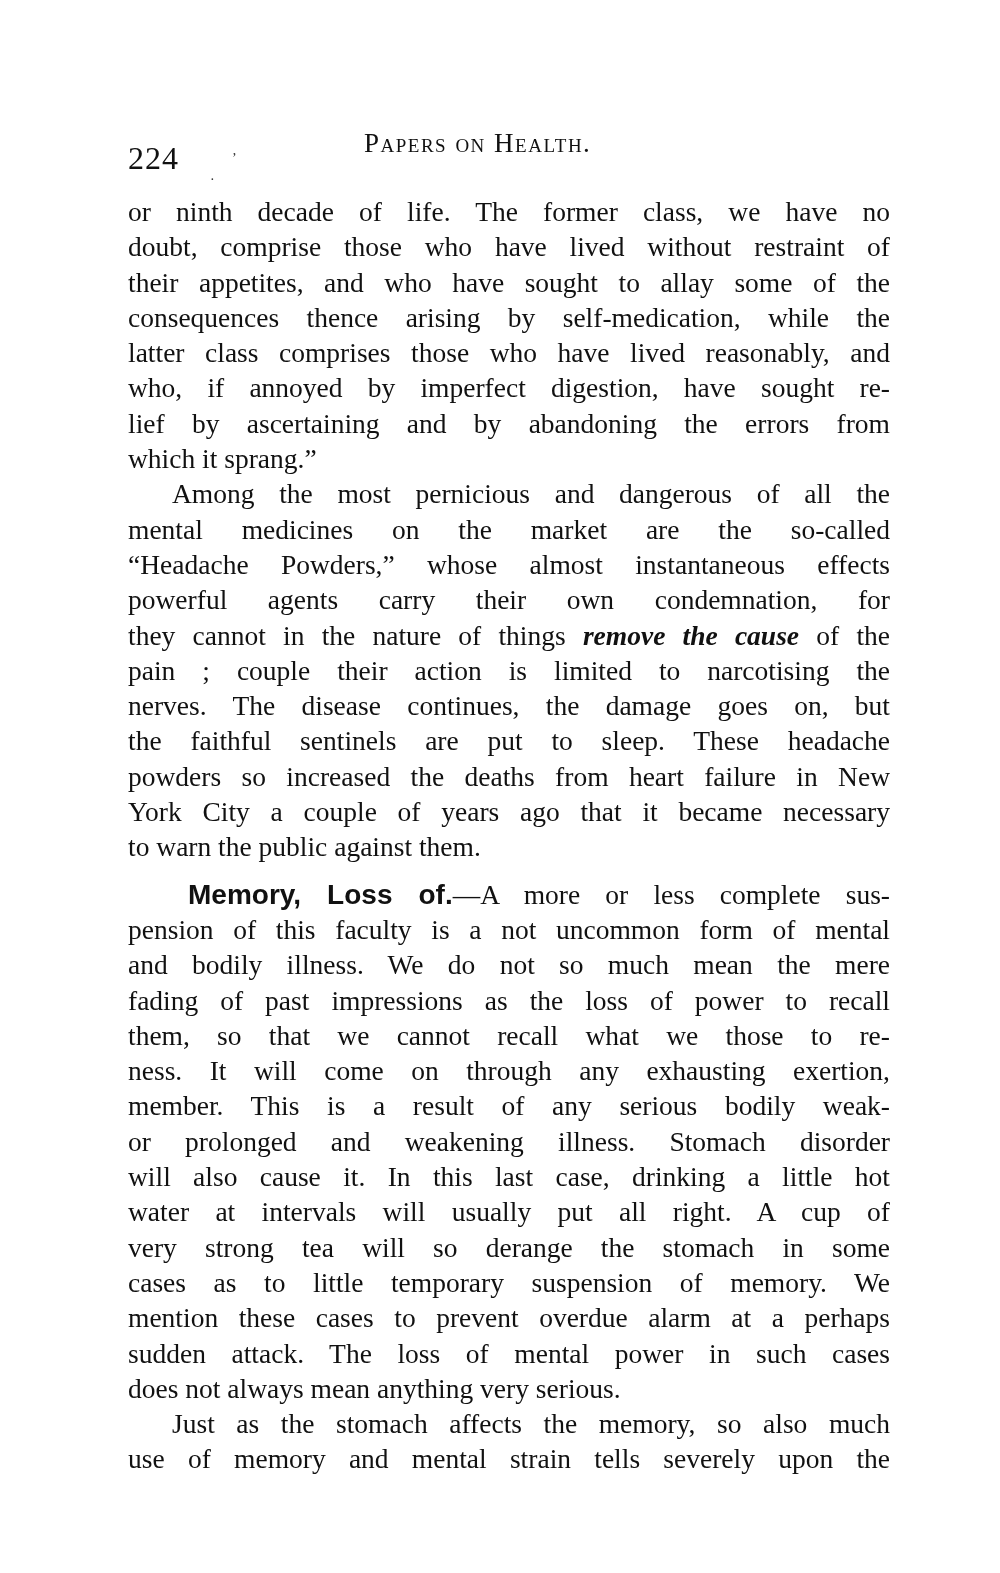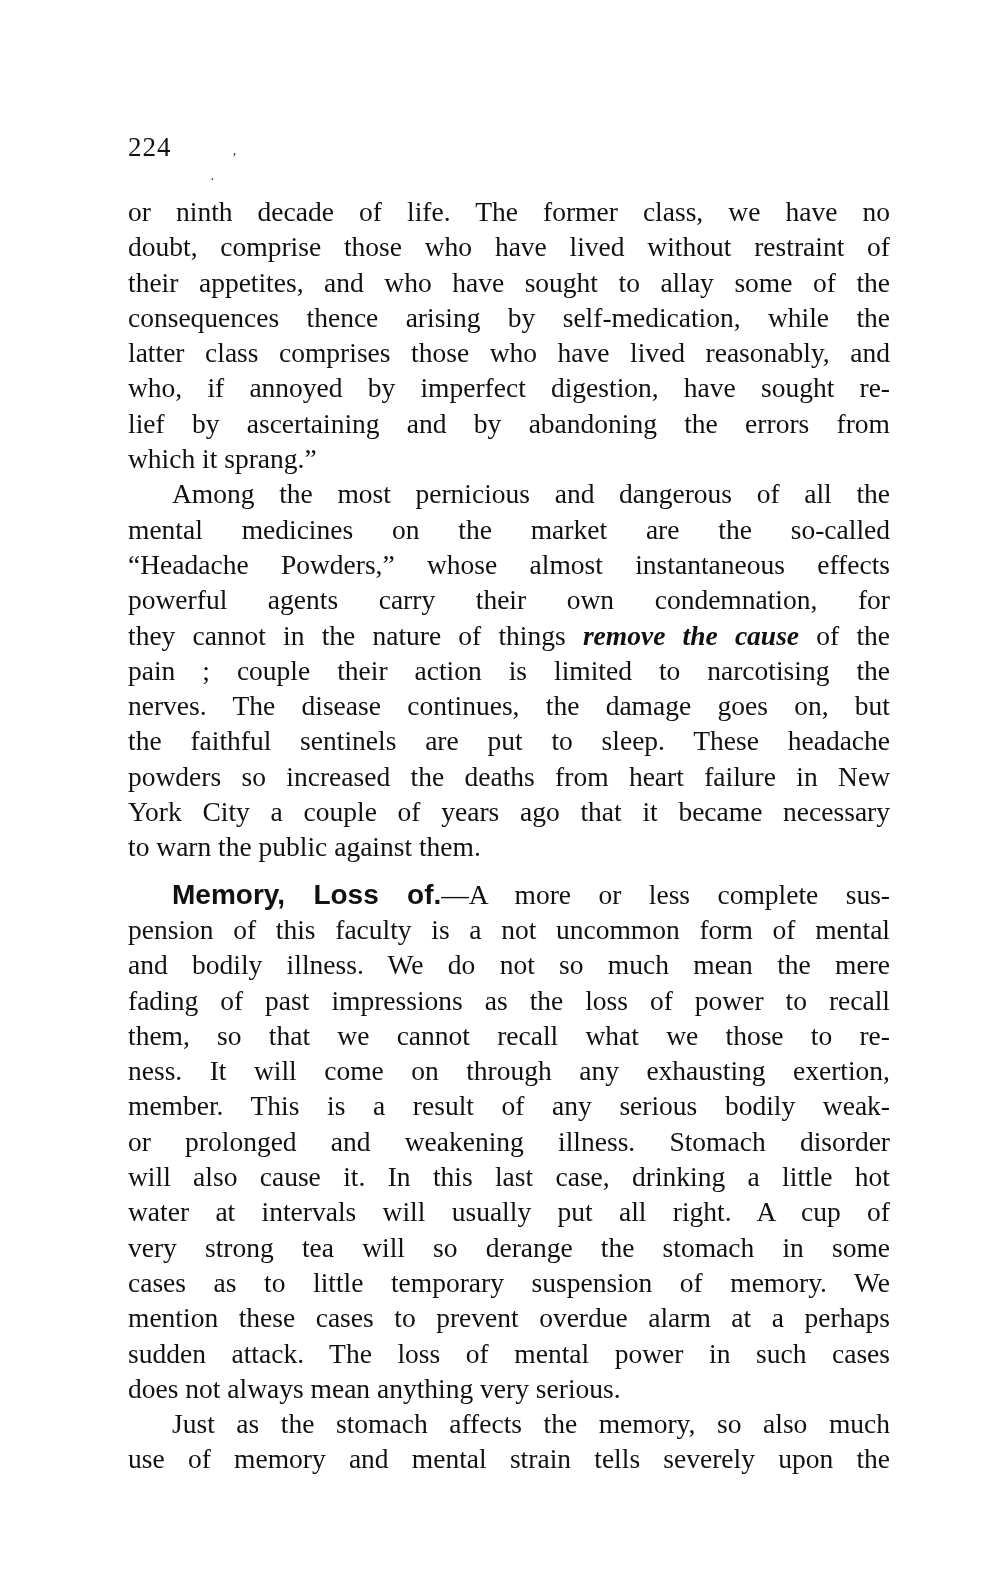--- a/index.html
+++ b/index.html
@@ -1,38 +1,39 @@
 <!DOCTYPE html>
 <html><head>
   <meta charset="utf-8">
   <style>
     html, body { margin: 0; padding: 0; background: #ffffff; }
     body { width: 1000px; height: 1573px; position: relative; overflow: hidden;
            font-family: "Liberation Serif", "DejaVu Serif", serif; color: #111; }
     .page { position: absolute; left: 0; top: 0; width: 1000px; height: 1573px; }
     .header { position: absolute; top: 128px; left: 128px; width: 760px; height: 40px; }
-    .page-number { position: absolute; left: 0; top: 4px; font-size: 27px; letter-spacing: 1px; }
+    .page-number { position: absolute; left: 0; top: 12px; font-size: 32px; letter-spacing: 1px; }
     .running-head { position: absolute; left: 236px; top: 0; font-size: 27px; letter-spacing: 1.5px; font-variant: small-caps; }
     .mark { position: absolute; font-size: 14px; color: #333; }
     .body-text { position: absolute; left: 128px; top: 194px; width: 762px; }
     .line { display: block; height: 35.3px; line-height: 35.3px; font-size: 27.5px;
             text-align: justify; text-align-last: justify; white-space: nowrap; overflow: visible; }
     .line.last { text-align-last: left; }
     .line.indent { padding-left: 44px; }
     .gap { display: block; height: 12px; }
-    .entry-head { font-family: "Liberation Sans", "DejaVu Sans", sans-serif; font-weight: bold; font-size: 28px; }
+    .entry-head { font-family: "Liberation Sans", "DejaVu Sans", sans-serif; font-weight: bold; font-size: 28px; margin-left: 16px; }
     em { font-style: italic; font-weight: bold; }
   </style>
 </head>
 <body>
 
 <div class="page">
 
   <div class="header">
     <span class="page-number">224</span>
+    <span class="running-head">Papers on Health.</span>
   </div>
   <span class="mark" style="left:232px; top:143px;">‚</span>
   <span class="mark" style="left:210px; top:172px;">·</span>
 
   <div class="body-text">
 
     <div>
       <span class="line">or ninth decade of life.  The former class, we have no</span>
       <span class="line">doubt, comprise those who have lived without restraint of</span>
       <span class="line">their appetites, and who have sought to allay some of the</span>

